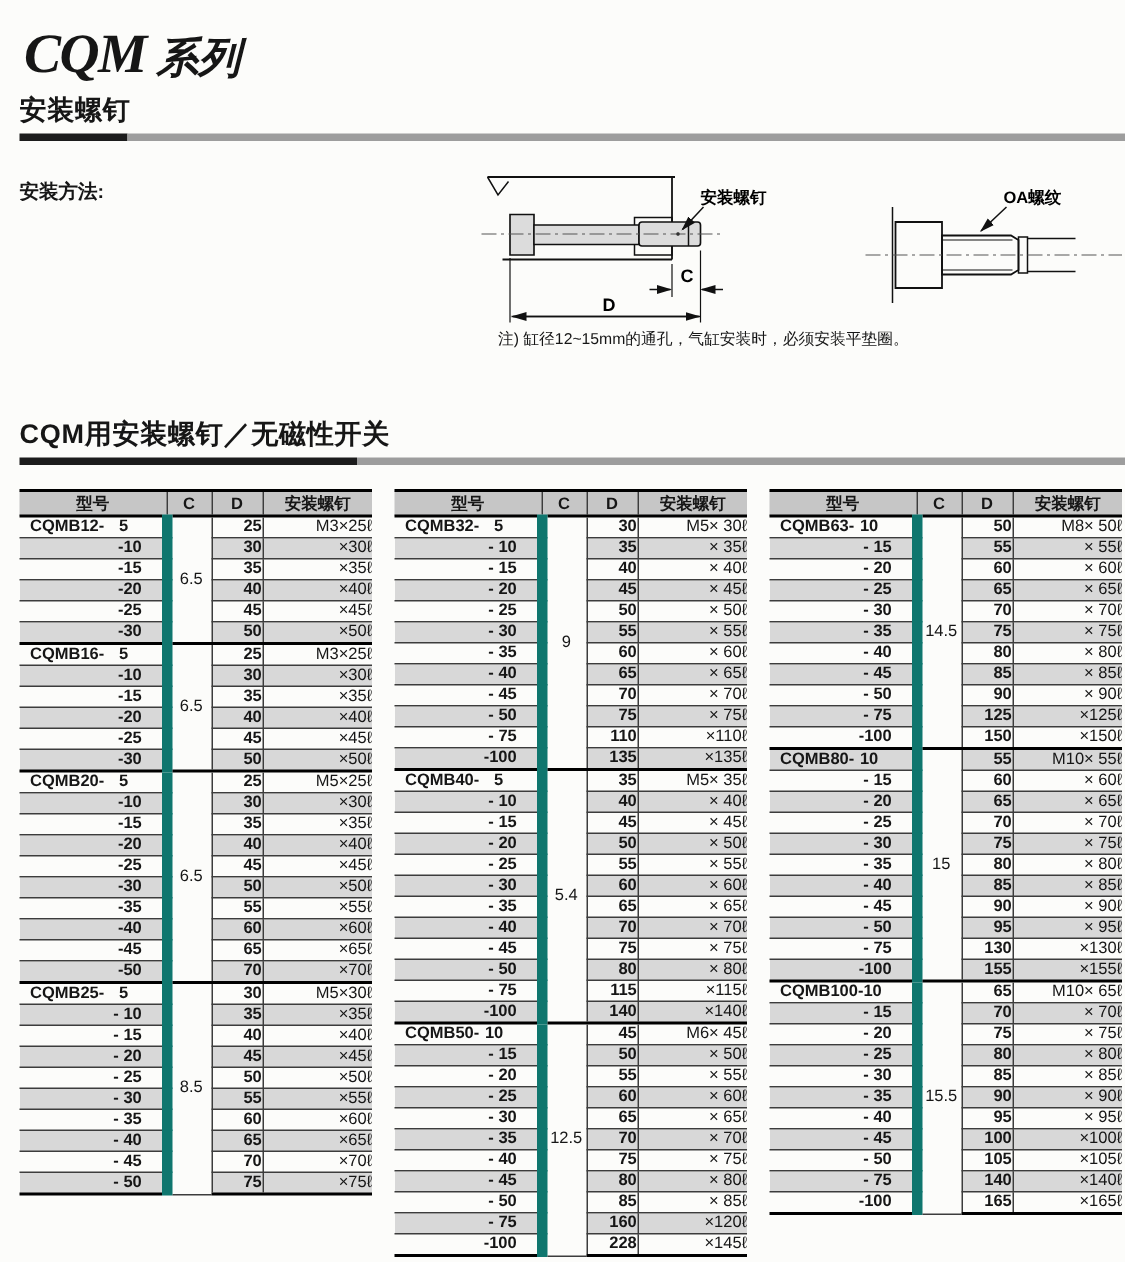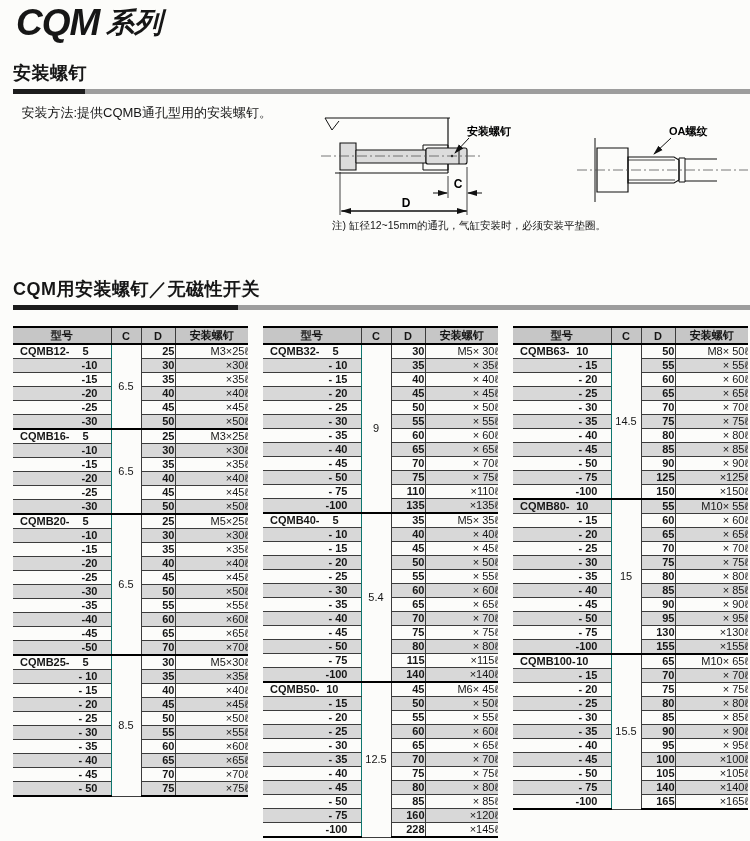--- a/index.html
+++ b/index.html
@@ -5,34 +5,34 @@
   html,body{margin:0;padding:0;}
   body{
     width:750px;height:841px;position:relative;overflow:hidden;
     background:#fcfcfa;color:#161616;
     font-family:"Liberation Sans","DejaVu Sans",sans-serif;
     -webkit-font-smoothing:antialiased;
   }
   .abs{position:absolute;}
 
   
-  #title{left:16px;top:2px;display:flex;align-items:center;gap:7px;}
+  #title{left:16px;top:15px;display:flex;align-items:flex-end;gap:7px;font-family:Liberation Serif, serif;}
   #title .en{font-size:37px;font-weight:900;font-style:italic;letter-spacing:-1px;}
   #title .cn{font-size:28px;font-weight:800;font-style:italic;}
 
   
   .sec-head{font-size:18px;font-weight:800;line-height:20px;letter-spacing:.5px;}
   .rule{display:flex;height:5px;margin-top:6px;}
   .rule .dark{background:#1c1c1c;height:100%;}
   .rule .lite{background:#9d9d9d;height:100%;flex:1;}
   #sec1{left:13px;top:63px;width:737px;}
   #sec2{left:13px;top:279px;width:737px;}
 
   
-  #intro{left:13px;top:103px;font-size:13px;font-weight:400;line-height:19px;text-align:right;}
+  #intro{left:13px;top:118px;font-size:13px;font-weight:700;line-height:19px;}
   #intro .row{display:flex;}
   #intro .lbl{width:64px;flex:none;}
   #intro .indent{margin-left:64px;}
 
   
   svg text{font-family:"Liberation Sans","DejaVu Sans",sans-serif;}
   .dwg line,.dwg path,.dwg rect,.dwg polyline,.dwg polygon{vector-effect:non-scaling-stroke;}
   #note{left:332px;top:219px;font-size:10.5px;font-weight:400;letter-spacing:0;}
 
   
@@ -46,21 +46,21 @@
   table.cat th:first-child{border-left:none;}
   table.cat th:last-child{border-right:none;}
   table.cat td{
     padding:0;height:13px;line-height:13px;font-size:11px;
     border-bottom:1px solid #3c3c3c;white-space:nowrap;overflow:hidden;
   }
   td.model{font-weight:700;}
   td.model .wrap{display:flex;justify-content:space-between;padding:0 13px 0 7px;}
   td.model .stroke0{margin-right:9px;}
   td.c{
-    border-left:1px solid #0f766e;border-right:1px solid #3c3c3c;
+    border-left:7px solid #0f766e;border-right:1px solid #3c3c3c;
     border-bottom:2px solid #000;text-align:center;vertical-align:middle;
     font-weight:400;background:transparent;
   }
   td.d{border-left:1px solid #3c3c3c;border-right:1px solid #3c3c3c;
        text-align:right;padding-right:7px;font-weight:700;}
   td.screw{text-align:right;padding-right:8px;font-weight:400;}
   tr.blk td{border-top:2px solid #000;}
   tbody tr:last-child td{border-bottom:2px solid #000;}
   tbody tr:nth-child(even) td.model,
   tbody tr:nth-child(even) td.d,
@@ -78,21 +78,20 @@
   <div class="sec-head">安装螺钉</div>
   <div class="rule">
     <span class="dark" style="width:72px"></span>
     <span class="lite"></span>
   </div>
 </div>
 
 <div id="intro" class="abs">
   <div class="row">
     <span class="lbl">安装方法:</span>
-    <span>提供CQMB通孔型用的安装螺钉。</span>
   </div>
 </div>
 
 <svg id="dwg-left" class="abs dwg" style="left:311px;top:96px" width="212" height="128" viewBox="0 0 212 128">
   <defs>
     <marker id="arL" markerWidth="10" markerHeight="8" refX="9" refY="4" orient="auto">
       <polygon points="0,1 10,4 0,7" fill="#111"></polygon>
     </marker>
   </defs>
 

